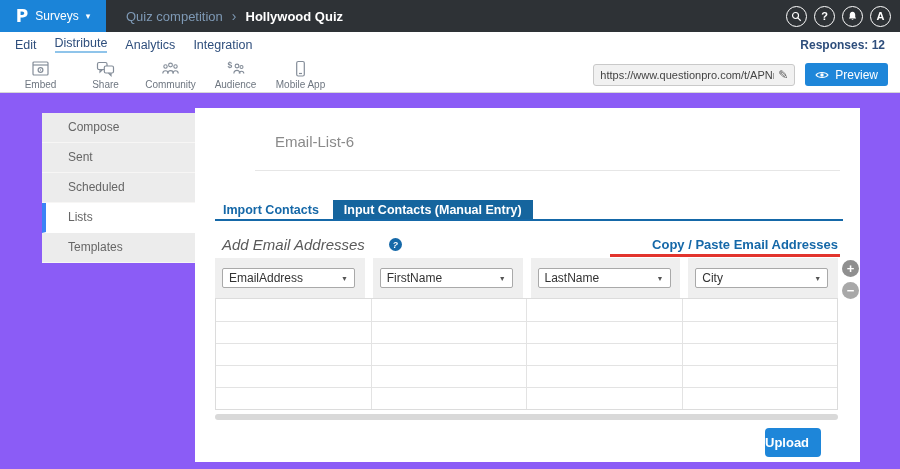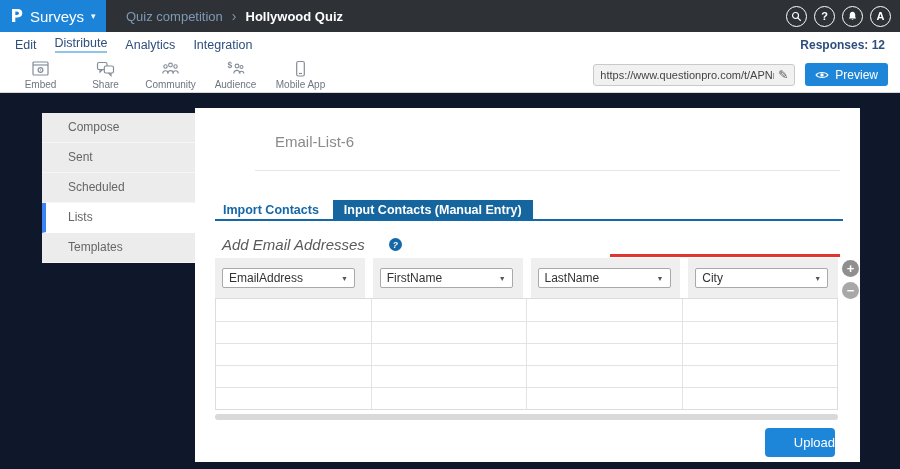--- a/index.html
+++ b/index.html
@@ -7,21 +7,21 @@
   body {
     position:relative; font-family:"Liberation Sans",sans-serif;
     background:#f1f0ef; overflow:hidden;
   }
   svg { display:block; }
 
   
   .topbar { position:absolute; top:0; left:0; right:0; height:32px; background:#2e3236; display:flex; align-items:center; }
   .logo-block { width:106px; height:32px; background:#1b84d8; display:flex; align-items:center; justify-content:center; gap:7px; color:#fff; cursor:pointer; }
   .logo-p { font-weight:bold; font-size:17px; font-family:"DejaVu Sans",sans-serif; }
-  .product-name { font-size:15px; }
+  .product-name { font-size:12px; }
   .tb-caret { font-size:9px; line-height:1; }
   .breadcrumb { margin-left:20px; font-size:13px; display:flex; gap:9px; align-items:center; }
   .crumb-parent { color:#7e99b5; }
   .crumb-sep { color:#7e99b5; font-size:14px; }
   .crumb-current { color:#ffffff; font-weight:600; }
   .topbar-right { margin-left:auto; display:flex; align-items:center; gap:7px; padding-right:9px; }
   .circle-btn { width:21px; height:21px; border:1.5px solid #fff; border-radius:50%; display:flex; align-items:center; justify-content:center; color:#fff; font-size:11px; font-weight:bold; flex:none; }
   .upgrade-btn { height:21px; padding:0 13px; border-radius:11px; background:#f7a120; color:#fff; font-size:11px; font-weight:bold; display:flex; align-items:center; flex:none; }
 
   
@@ -35,21 +35,21 @@
   .channels { display:flex; padding-left:8px; }
   .channel { width:65px; display:flex; flex-direction:column; align-items:center; cursor:pointer; }
   .channel-label { font-size:10px; color:#6e7680; margin-top:1px; }
   .toolbar-right { margin-left:auto; display:flex; align-items:center; padding-right:12px; gap:10px; }
   .url-box { width:202px; height:22px; background:#f1f1f1; border:1px solid #c9c9c9; border-radius:3px; display:flex; align-items:center; padding:0 6px; gap:4px; }
   .url-input { flex:1; min-width:0; border:none; background:transparent; font-size:11px; color:#444; font-family:inherit; outline:none; }
   .pencil { font-size:12px; color:#555; cursor:pointer; }
   .preview-btn { height:23px; padding:0 10px; background:#1e86d9; border-radius:3px; color:#fff; font-size:12px; display:flex; align-items:center; gap:6px; cursor:pointer; }
 
   
-  .main { position:absolute; top:93px; left:0; right:0; bottom:0; background:#0f172a; }
+  .main { position:absolute; top:93px; left:0; right:0; bottom:0; background:#8b5cf6; }
   .sidebar { position:absolute; left:42px; top:20px; width:153px; }
   .side-item { height:30px; line-height:29px; background:#ececec; color:#666; font-size:12px; padding-left:26px; border-bottom:1px solid #f7f6f5; cursor:pointer; }
   .side-item.active { background:#fff; border-left:4px solid #3b82f6; padding-left:22px; border-bottom-color:#fff; }
 
   .card { position:absolute; left:195px; top:15px; width:665px; height:354px; background:#fff; }
   .card-title { position:absolute; left:80px; top:25px; font-size:15px; color:#8a8a8a; }
   .title-divider { position:absolute; left:60px; right:20px; top:62px; border-top:1px solid #e6e6e6; }
 
   .tabs { position:absolute; left:20px; right:17px; top:92px; height:21px; border-bottom:2px solid #1568a8; display:flex; }
   .tab { font-size:12.5px; font-weight:700; color:#1568a8; line-height:21px; padding:0 8px; cursor:pointer; white-space:nowrap; }
@@ -71,21 +71,21 @@
   .trow + .trow { border-top:1px solid #e3e3e3; }
   .tcell { flex:1; }
   .tcell + .tcell { border-left:1px solid #e3e3e3; }
   .hscroll { margin-top:4px; height:6px; background:#d9d9d9; border-radius:3px; cursor:pointer; }
 
   .row-btns { position:absolute; left:647px; top:152px; display:flex; flex-direction:column; gap:5px; }
   .circle-small { width:17px; height:17px; border-radius:50%; color:#fff; font-size:13px; font-weight:bold; display:flex; align-items:center; justify-content:center; line-height:1; cursor:pointer; }
   .add { background:#8f8f8f; }
   .remove { background:#a8a8a8; }
 
-  .upload-btn { position:absolute; left:570px; top:320px; width:70px; height:29px; background:#1e86d9; border-radius:4px; color:#fff; font-size:13px; display:flex; align-items:center; justify-content:flex-end; cursor:pointer; }
+  .upload-btn { position:absolute; left:570px; top:320px; width:56px; height:29px; background:#1e86d9; border-radius:4px; color:#fff; font-size:13px; display:flex; align-items:center; justify-content:flex-start; cursor:pointer;font-weight:bold; }
 </style>
 </head>
 <body>
 
 <div class="topbar">
   <div class="logo-block">
     <span class="logo-p">P</span>
     <span class="product-name">Surveys</span>
     <span class="tb-caret">▾</span>
   </div>
@@ -205,20 +205,21 @@
     <div class="tabs">
       <span class="tab">Import Contacts</span>
       <span class="tab active">Input Contacts (Manual Entry)</span>
     </div>
 
     <div class="section-row">
       <span class="section-heading">
         <span>Add Email Addresses</span>
         <span class="help-circle">?</span>
       </span>
+      <span class="copy-link">Copy / Paste Email Addresses</span>
     </div>
     <div class="red-underline"></div>
 
     <div class="table-wrap">
       <div class="thead">
         <div class="th">
           <div class="select">
             <span>EmailAddress</span>
             <span class="sel-caret">▼</span>
           </div>

